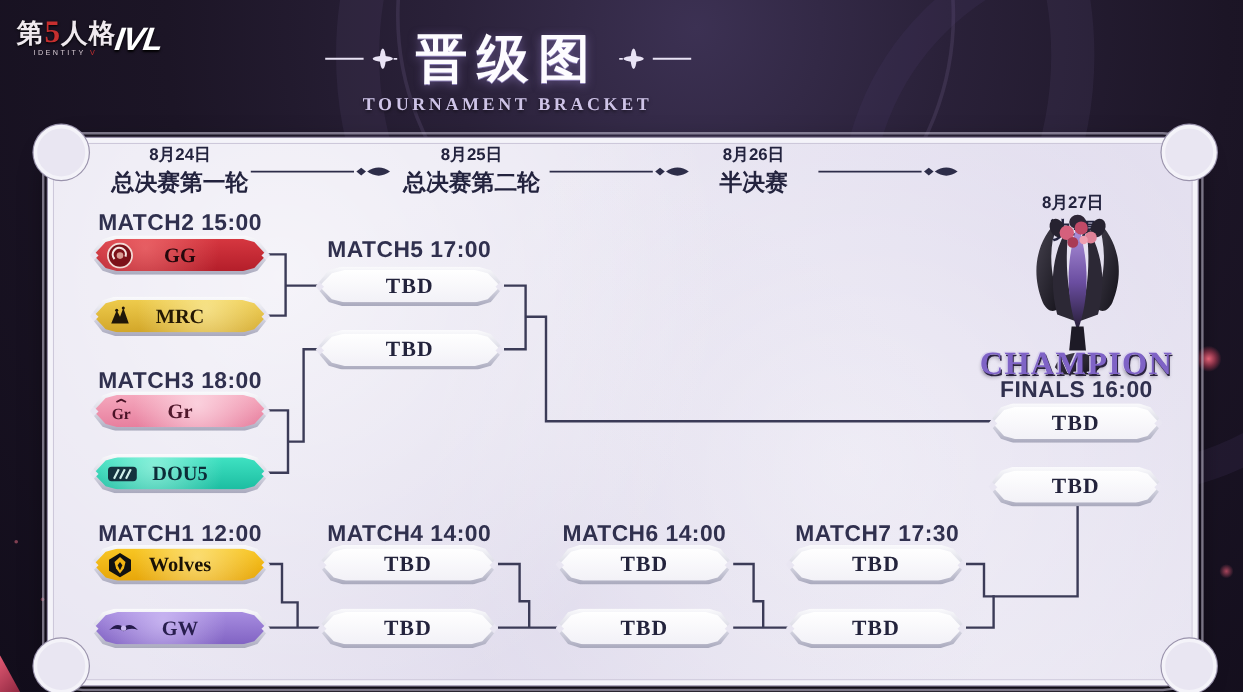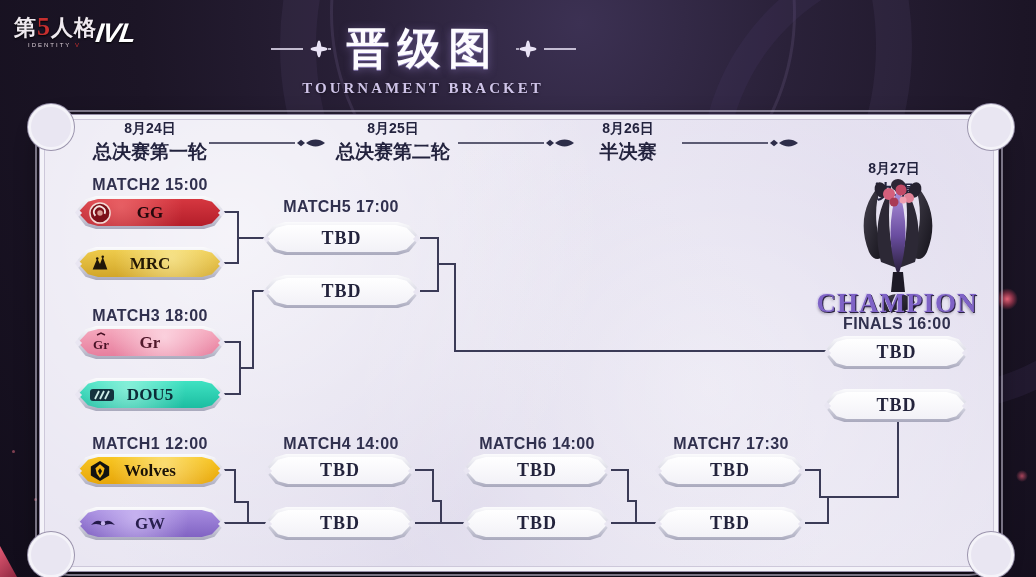--- a/index.html
+++ b/index.html
@@ -47,21 +47,21 @@
     box-shadow:0 0 0 1px #978fa8, inset 0 0 0 1px #cdc8da, 0 8px 22px rgba(0,0,0,.5);}
   .panel::after{content:'';position:absolute;inset:-9px;border:2px solid rgba(205,200,220,.55);border-radius:34px;pointer-events:none;}
   .scallop{position:absolute;width:40px;height:40px;border-radius:50%;background:#e9e6f2;
     border:3px solid #f4f3f9;box-shadow:0 0 0 1px #9a93ac;z-index:1;}
   .content{position:absolute;inset:0;z-index:2;}
   
   .round-head{position:absolute;width:200px;text-align:center;color:#23233e;}
   .round-date{font-weight:700;font-size:14px;}
   .round-name{font-weight:700;font-size:19px;margin-top:1px;}
   
-  .match-label{position:absolute;width:170px;text-align:center;font-weight:700;font-size:16px;
+  .match-label{position:absolute;width:170px;text-align:center;font-weight:700;font-size:19px;
     color:#30304e;letter-spacing:.4px;}
   
   .pill{position:absolute;height:33px;
     clip-path:polygon(0 50%,7% 10%,14% 0,86% 0,93% 10%,100% 50%,93% 90%,86% 100%,14% 100%,7% 90%);
     background:linear-gradient(180deg,#fbfbfd 0%,#d6d6e2 55%,#a9a9bd 100%);
     filter:drop-shadow(0 2px 2px rgba(40,40,70,.35));}
   .pill::before,.pill::after{content:'';position:absolute;top:50%;width:10px;height:10px;
     background:#e9e6f2;transform:translateY(-50%) rotate(45deg);z-index:6;}
   .pill::before{left:-5px;} .pill::after{right:-5px;}
   .pill-skin{position:absolute;inset:3px;

